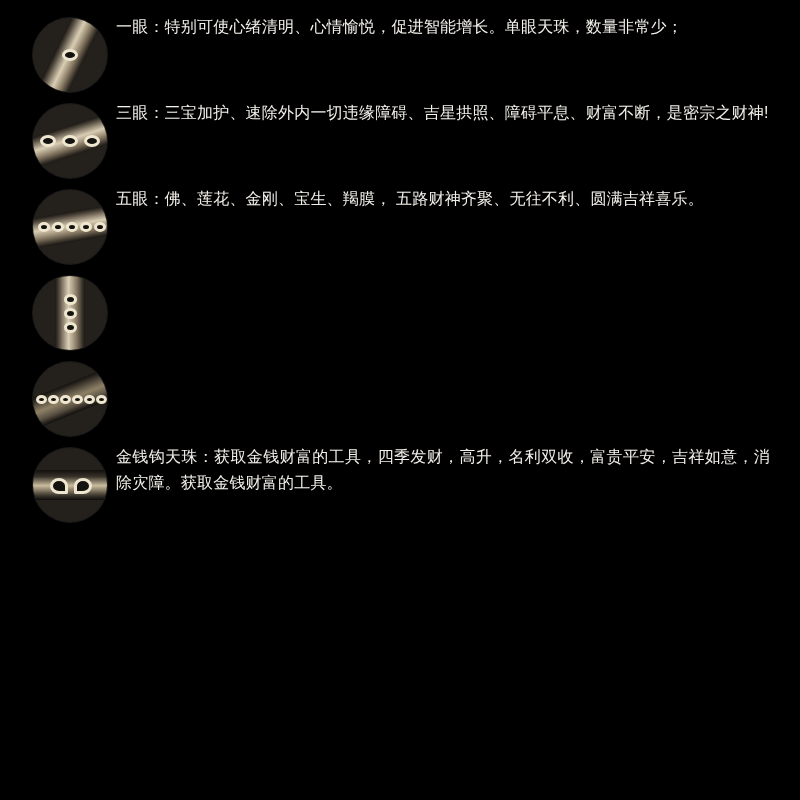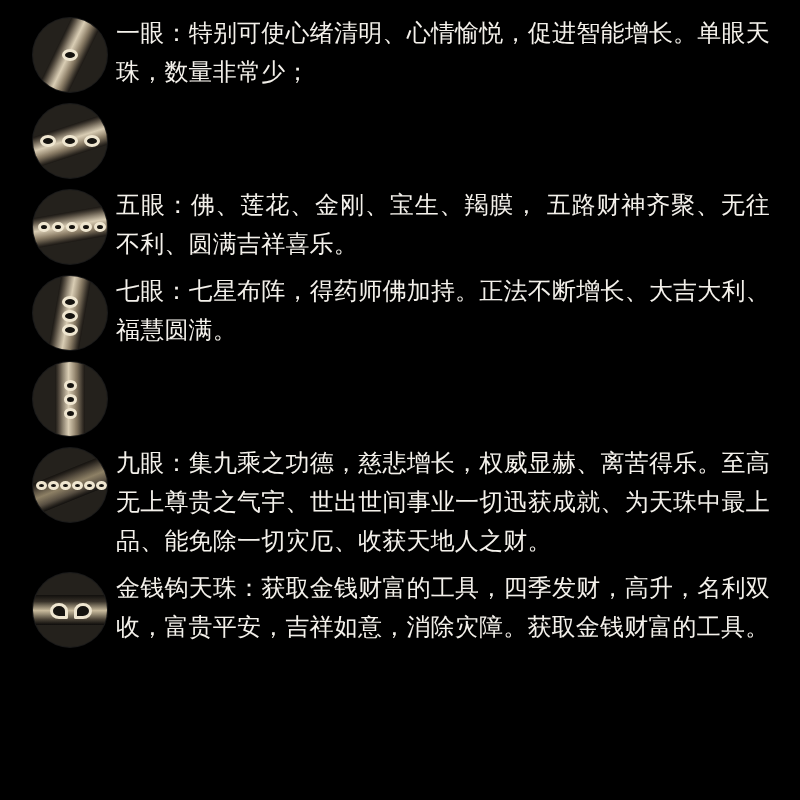--- a/index.html
+++ b/index.html
@@ -73,21 +73,21 @@
     background: #15130f;
     border: 3px solid #efe6d0;
     box-sizing: border-box;
   }
   .txt {
     flex: 1 1 auto;
     padding-right: 6px;
   }
   .txt p {
     margin: 0;
-    font-size: 24px;
+    font-size: 16px;
     line-height: 1.62;
     letter-spacing: 0.2px;
     color: #f4f1eb;
     text-align: justify;
     text-justify: inter-ideograph;
   }
 </style>
 </head>
 <body>
 
@@ -111,55 +111,43 @@
     <div class="thumb-wrap">
       <div class="thumb">
         <div class="bead-bg">
           <div class="bead" style="transform:rotate(72deg)"></div>
           <div class="eye" style="top:31px; margin-left:-30px;"></div>
           <div class="eye" style="top:31px;"></div>
           <div class="eye" style="top:31px; margin-left:14px;"></div>
         </div>
       </div>
     </div>
+    <div class="txt">
+      <p>三眼：三宝加护、速除外内一切违缘障碍、吉星拱照、障碍平息、财富不断，是密宗之财神!</p>
+    </div>
   </div>
 
   <div class="entry">
     <div class="thumb-wrap">
       <div class="thumb">
         <div class="bead-bg">
           <div class="bead" style="transform:rotate(80deg)"></div>
           <div class="eye" style="top:32px; margin-left:-32px; width:12px; height:10px;"></div>
           <div class="eye" style="top:32px; margin-left:-18px; width:12px; height:10px;"></div>
           <div class="eye" style="top:32px; margin-left:-4px; width:12px; height:10px;"></div>
           <div class="eye" style="top:32px; margin-left:10px; width:12px; height:10px;"></div>
           <div class="eye" style="top:32px; margin-left:24px; width:12px; height:10px;"></div>
         </div>
       </div>
     </div>
     <div class="txt">
       <p>五眼：佛、莲花、金刚、宝生、羯膜， 五路财神齐聚、无往不利、圆满吉祥喜乐。</p>
     </div>
   </div>
 
-  <div class="entry">
-    <div class="thumb-wrap">
-      <div class="thumb">
-        <div class="bead-bg">
-          <div class="bead" style="transform:rotate(10deg)"></div>
-          <div class="eye" style="top:20px;"></div>
-          <div class="eye" style="top:34px;"></div>
-          <div class="eye" style="top:48px;"></div>
-        </div>
-      </div>
-    </div>
-    <div class="txt">
-      <p>七眼：七星布阵，得药师佛加持。正法不断增长、大吉大利、福慧圆满。</p>
-    </div>
-  </div>
 
   <div class="entry">
     <div class="thumb-wrap">
       <div class="thumb">
         <div class="bead-bg">
           <div class="bead" style="transform:rotate(0deg)"></div>
           <div class="eye" style="top:18px; width:13px; height:11px; margin-left:-6px;"></div>
           <div class="eye" style="top:32px; width:13px; height:11px; margin-left:-6px;"></div>
           <div class="eye" style="top:46px; width:13px; height:11px; margin-left:-6px;"></div>
         </div>
@@ -174,23 +162,20 @@
           <div class="bead" style="transform:rotate(68deg); background:linear-gradient(90deg,#211d18 0%,#4a4237 20%,#8d8065 50%,#5a5144 78%,#1d1a16 100%)"></div>
           <div class="eye" style="top:33px; margin-left:-34px; width:11px; height:9px;"></div>
           <div class="eye" style="top:33px; margin-left:-22px; width:11px; height:9px;"></div>
           <div class="eye" style="top:33px; margin-left:-10px; width:11px; height:9px;"></div>
           <div class="eye" style="top:33px; margin-left:2px; width:11px; height:9px;"></div>
           <div class="eye" style="top:33px; margin-left:14px; width:11px; height:9px;"></div>
           <div class="eye" style="top:33px; margin-left:26px; width:11px; height:9px;"></div>
         </div>
       </div>
     </div>
-    <div class="txt">
-      <p>九眼：集九乘之功德，慈悲增长，权威显赫、离苦得乐。至高无上尊贵之气宇、世出世间事业一切迅获成就、为天珠中最上品、能免除一切灾厄、收获天地人之财。</p>
-    </div>
   </div>
 
   <div class="entry">
     <div class="thumb-wrap">
       <div class="thumb">
         <div class="bead-bg">
           <div class="bead" style="transform:rotate(90deg); background:linear-gradient(90deg,#1c1915 0%,#3a342b 22%,#c9bb9d 52%,#554d3f 80%,#161412 100%)"></div>
           <div class="eye" style="top:30px; margin-left:-20px; width:18px; height:16px; border-radius:50% 50% 10% 50%;"></div>
           <div class="eye" style="top:30px; margin-left:4px; width:18px; height:16px; border-radius:50% 50% 50% 10%;"></div>
         </div>

